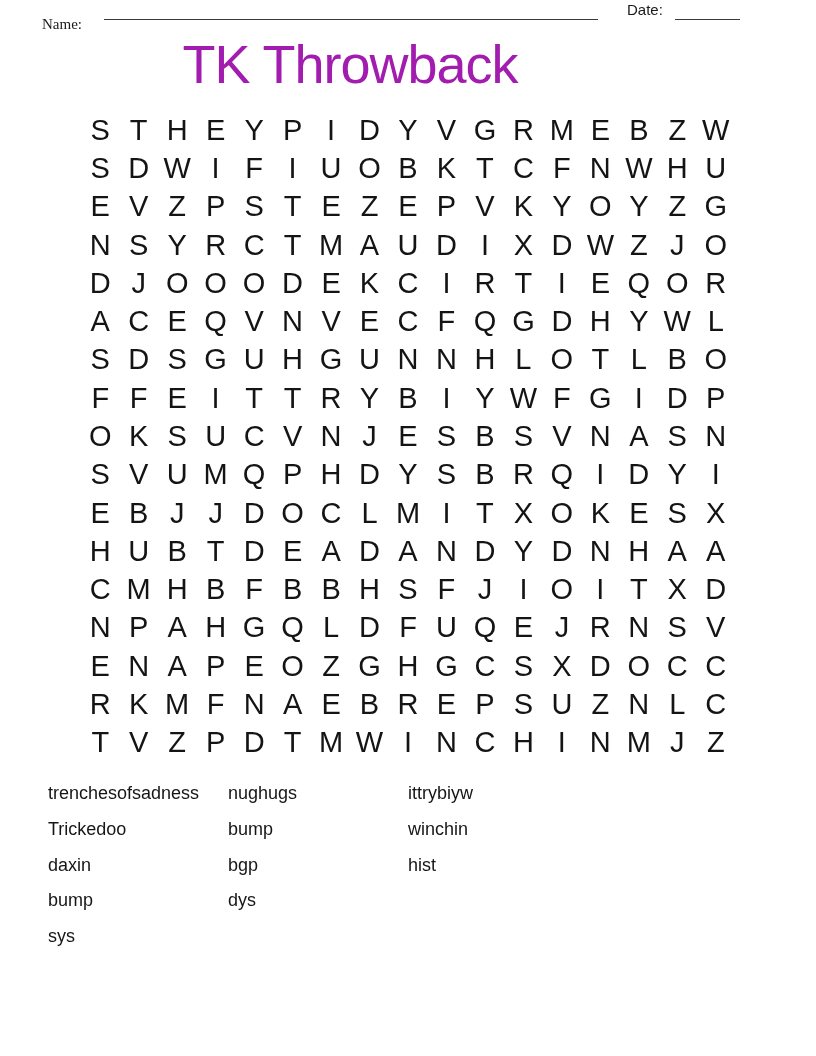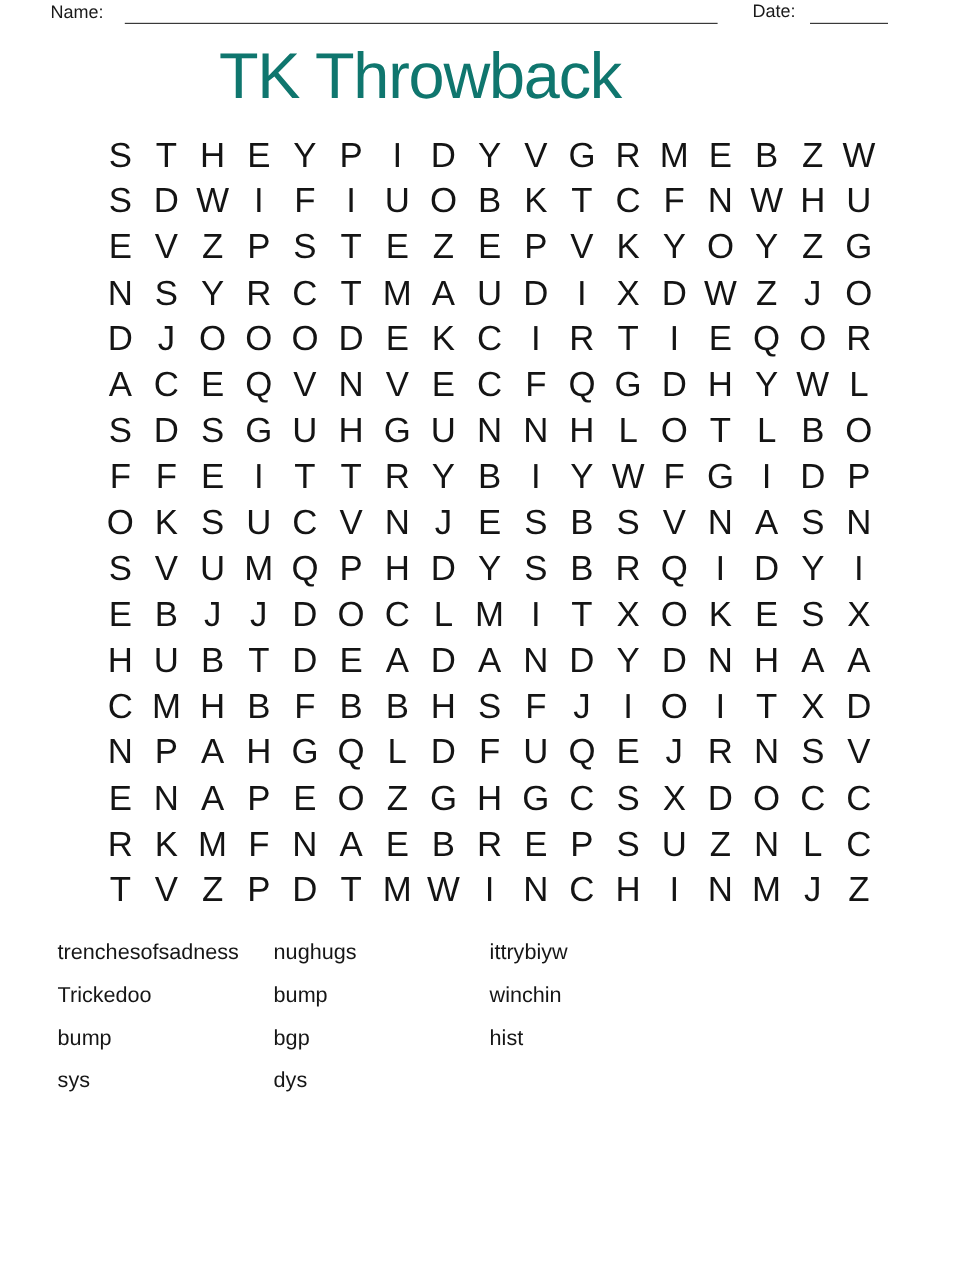--- a/index.html
+++ b/index.html
@@ -17,42 +17,42 @@
     overflow: hidden;
   }
 
   
   .hdr-label {
     position: absolute;
     font-size: 15px;
     line-height: 18px;
     color: #1a1a1a;
   }
-  .name-label { left: 42px; top: 2px; }
+  .name-label { left: 42px; top: 15px; font-family: Liberation Serif, serif; }
   .date-label { left: 627px; top: 1px; }
   .fill-line {
     position: absolute;
     top: 18px;
     height: 1px;
     border-bottom: 1.6px solid #3a3a3a;
   }
   .name-line { left: 104px; width: 494px; }
   .date-line { left: 675px; width: 65px; }
 
   
   .title {
     position: absolute;
     top: 33px;
     left: 0;
     width: 700px;
     text-align: center;
     font-size: 54px;
     font-weight: 400;
     letter-spacing: -1px;
-    color: #0f766e;
+    color: #a21caf;
   }
 
   
   .grid {
     position: absolute;
     left: 81px;
     top: 111px;
     width: 654px;
     height: 651px;
     display: grid;
@@ -390,20 +390,21 @@
       <div class="cell">N</div>
       <div class="cell">M</div>
       <div class="cell">J</div>
       <div class="cell">Z</div>
     </div>
 
   <div class="word-list">
       <div class="word-col">
         <div class="word">trenchesofsadness</div>
         <div class="word">Trickedoo</div>
+        <div class="word">daxin</div>
         <div class="word">bump</div>
         <div class="word">sys</div>
       </div>
       <div class="word-col">
         <div class="word">nughugs</div>
         <div class="word">bump</div>
         <div class="word">bgp</div>
         <div class="word">dys</div>
       </div>
       <div class="word-col">

